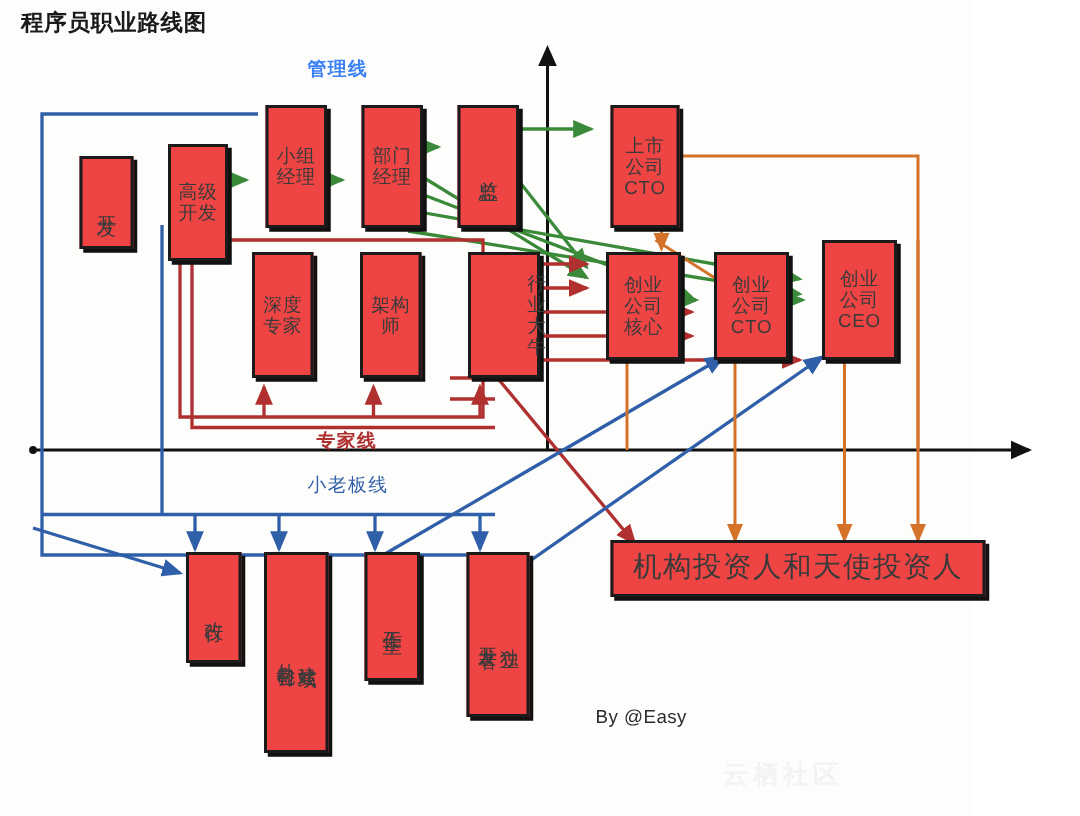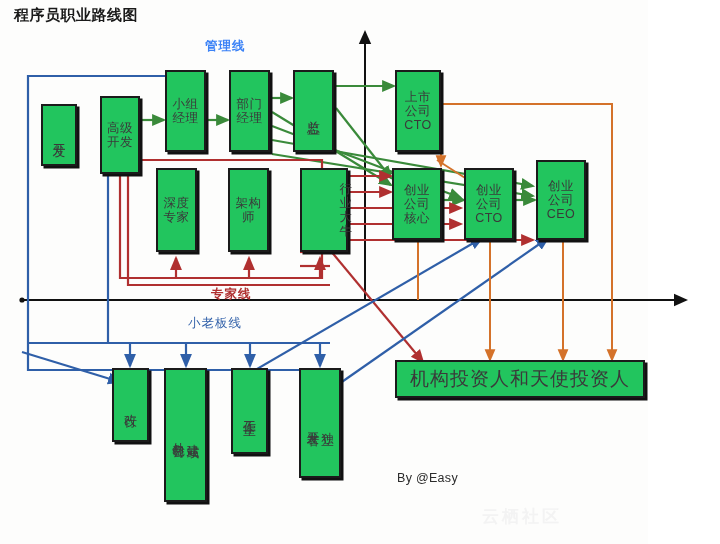--- a/index.html
+++ b/index.html
@@ -13,26 +13,27 @@
   #stage{position:relative;width:648px;height:544px;background:#fdfdfc;}
   svg.layer{position:absolute;left:0;top:0;width:720px;height:544px;}
   #edges{z-index:1;}
   #title{
     position:absolute;left:14px;top:6px;
     font-size:15px;font-weight:bold;letter-spacing:.5px;
     color:#1a1a1a;z-index:6;white-space:nowrap;
   }
   .node{
     position:absolute;z-index:4;
-    background:#22c55e;
+    background:#ef4444;
     border:2px solid #1b1b1b;
     box-shadow:2.5px 2.5px 0 0 #111;
     display:flex;align-items:center;justify-content:center;
     box-sizing:border-box;
     color:#3a3a3a;
+    margin-left:12px;
   }
   .node .tx{
     font-size:13px;line-height:1.06;
     text-align:center;white-space:pre-line;
     font-family:"Liberation Sans","DejaVu Sans",sans-serif;
   }
   
   .node.vert .tx{
     writing-mode:vertical-rl;
     text-orientation:upright;
@@ -235,19 +236,19 @@
     <span class="tx vtx" style="writing-mode:vertical-rl;text-orientation:upright;letter-spacing:1px;line-height:1.15;">独立
 开发者</span>
   </div>
 
   <div class="node wide" style="left:395px;top:360px;width:250px;height:38px;">
     <span class="tx">机构投资人和天使投资人</span>
   </div>
 
   <div class="linelabel" style="left:205px;top:38px;color:#3b82f6;">管理线</div>
   <div class="linelabel" style="left:211px;top:286px;color:#b03030;">专家线</div>
-  <div class="linelabel" style="left:188px;top:315px;color:#2f5fa8;font-weight:normal;">小老板线</div>
+  <div class="linelabel" style="left:205px;top:315px;color:#2f5fa8;font-weight:normal;">小老板线</div>
 
   <div class="credit" style="left:397px;top:471px;">By @Easy</div>
 
   <div class="watermark" style="left:482px;top:505px;">云栖社区</div>
 
 </div>
 
 </body></html>

